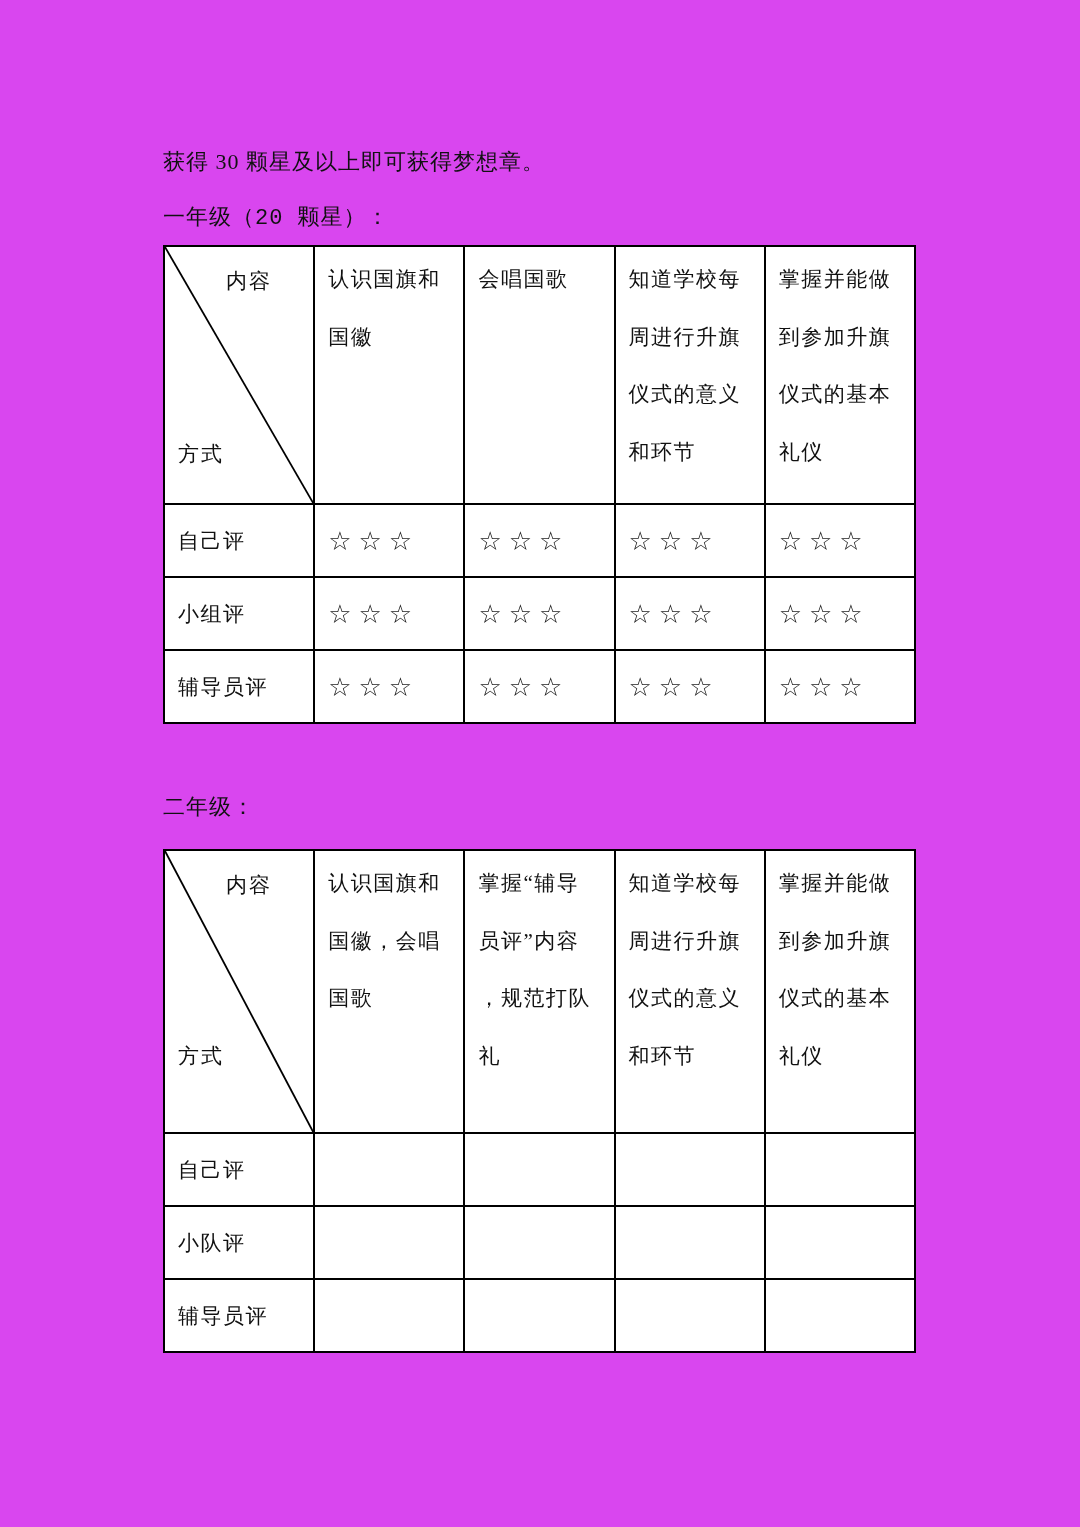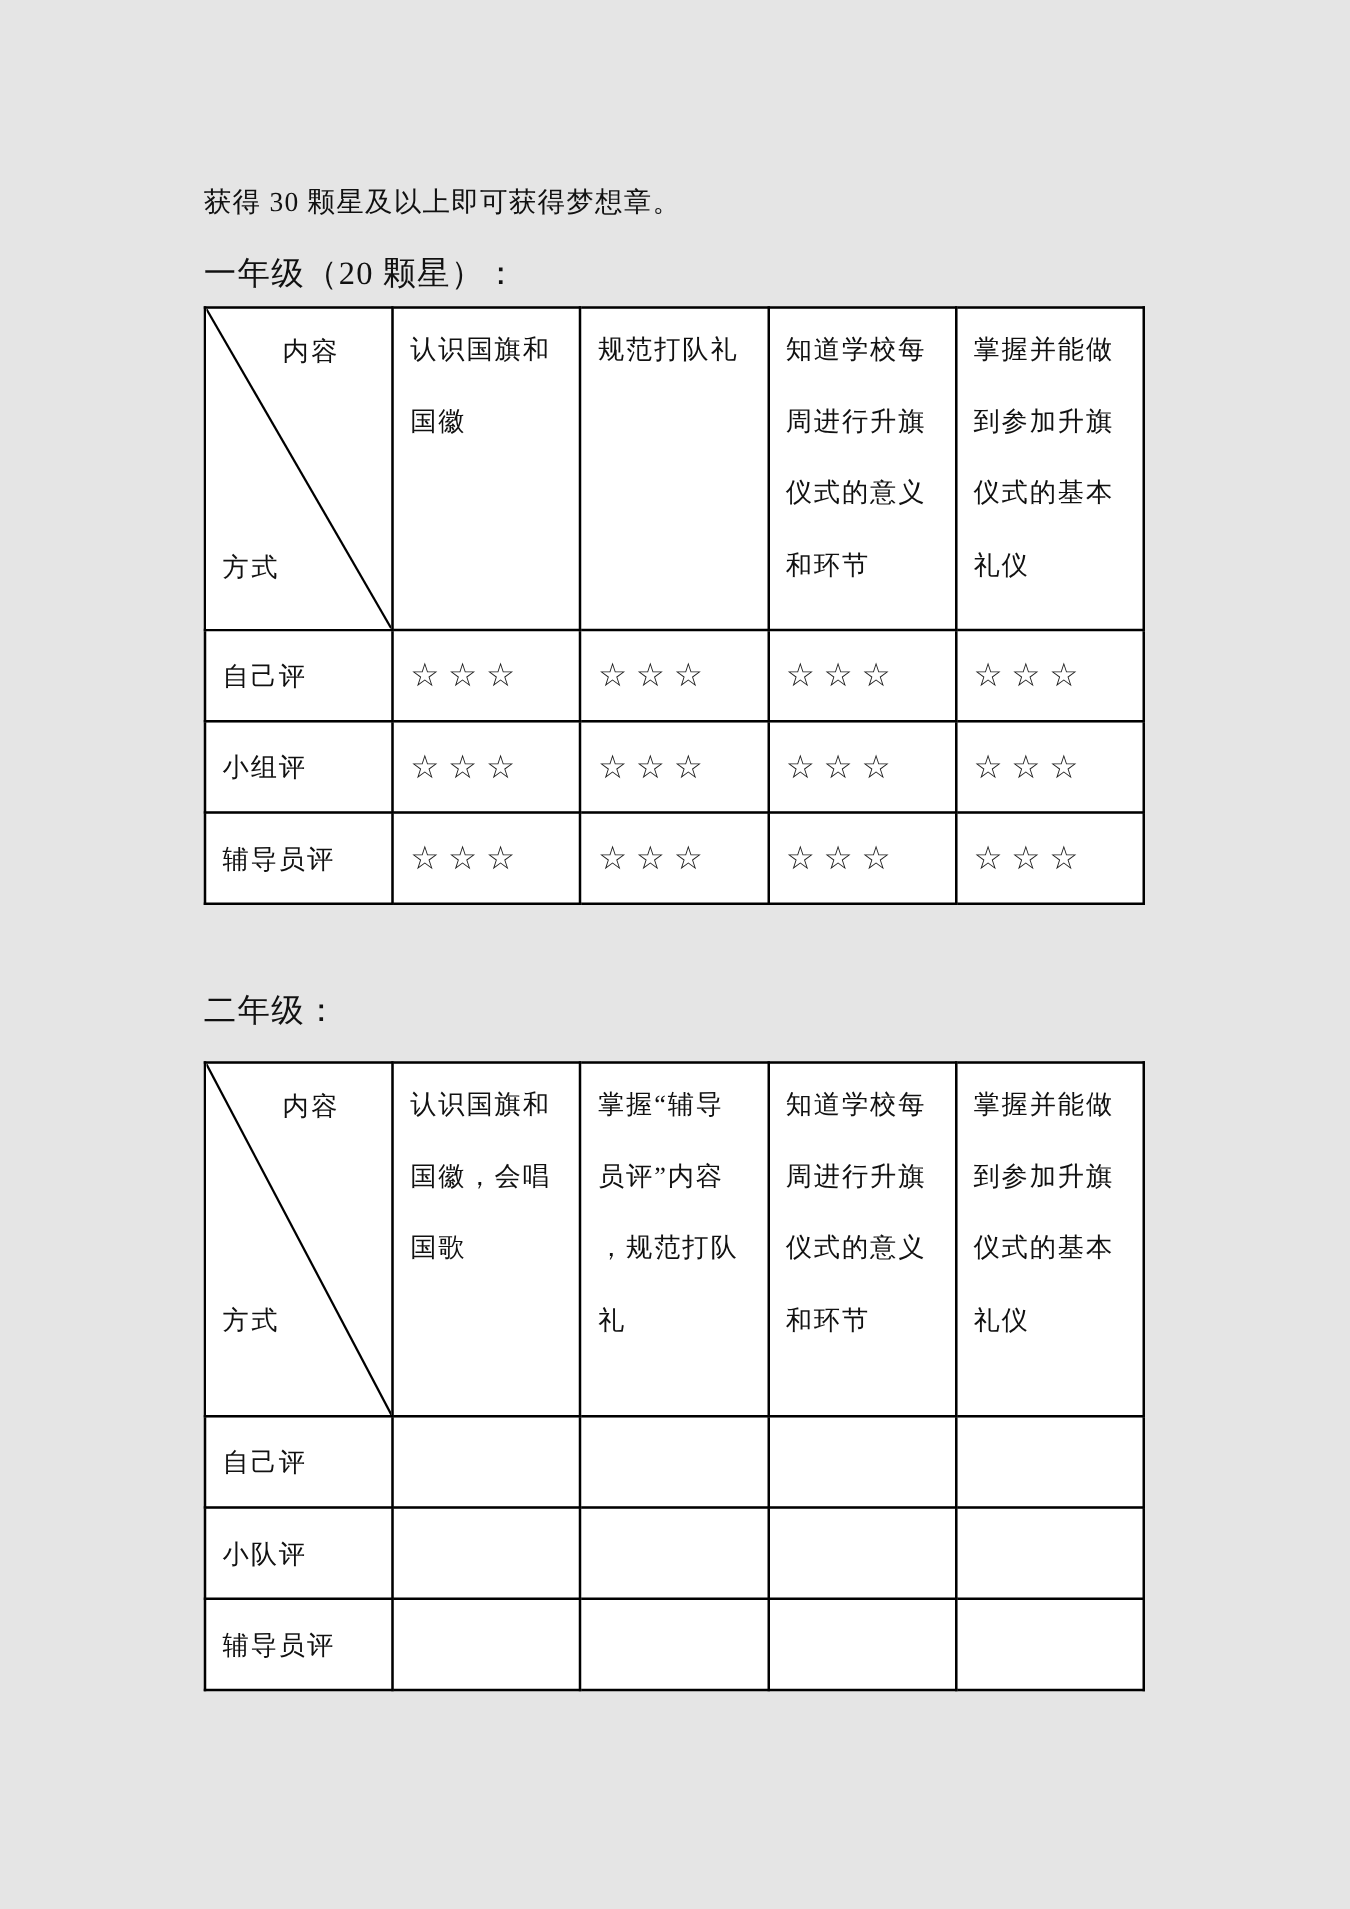--- a/index.html
+++ b/index.html
@@ -8,36 +8,37 @@
     width: 1080px;
     height: 1527px;
     font-family: "Liberation Serif", "DejaVu Serif", serif;
     color: #111111;
     position: relative;
     overflow: hidden;
   }
   .page {
     position: absolute;
     inset: 0;
-    background: #e5e5e5;
+    background: #d946ef;
     padding: 148px 164px 0 163px;
   }
   .intro {
     font-size: 22px;
     letter-spacing: 1px;
     line-height: 28px;
     margin-bottom: 29px;
     white-space: nowrap;
   }
   .section-title {
-    font-size: 26px;
+    font-size: 22px;
     letter-spacing: 1px;
     line-height: 28px;
     margin-bottom: 12px;
     white-space: nowrap;
+    font-family: Liberation Mono, monospace;
   }
   .section-title.second {
     margin-top: 71px;
     margin-bottom: 26px;
   }
   table.eval-table {
     border-collapse: collapse;
     table-layout: fixed;
     width: 753px;
   }
@@ -127,21 +128,21 @@
     <tbody>
       <tr class="header-row-1">
         <td class="corner-cell">
           <svg class="diag-svg" viewBox="0 0 100 100" preserveAspectRatio="none">
             <line x1="0" y1="0" x2="100" y2="100" stroke="#000000" stroke-width="1.8" vector-effect="non-scaling-stroke"></line>
           </svg>
           <span class="corner-top">内容</span>
           <span class="corner-bottom">方式</span>
         </td>
         <td class="head-cell">认识国旗和国徽</td>
-        <td class="head-cell">规范打队礼</td>
+        <td class="head-cell">会唱国歌</td>
         <td class="head-cell">知道学校每周进行升旗仪式的意义和环节</td>
         <td class="head-cell">掌握并能做到参加升旗仪式的基本礼仪</td>
       </tr>
       <tr class="data-row">
         <td class="row-label">自己评</td>
         <td class="star-cell">☆☆☆</td>
         <td class="star-cell">☆☆☆</td>
         <td class="star-cell">☆☆☆</td>
         <td class="star-cell">☆☆☆</td>
       </tr>

